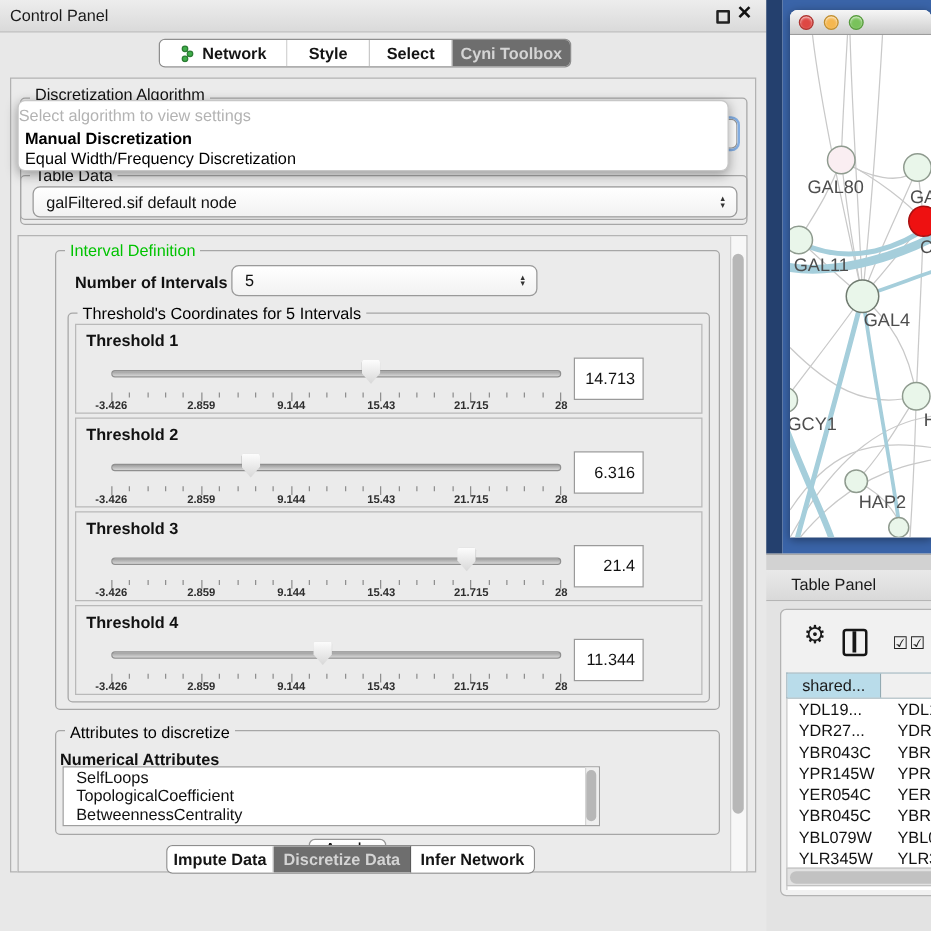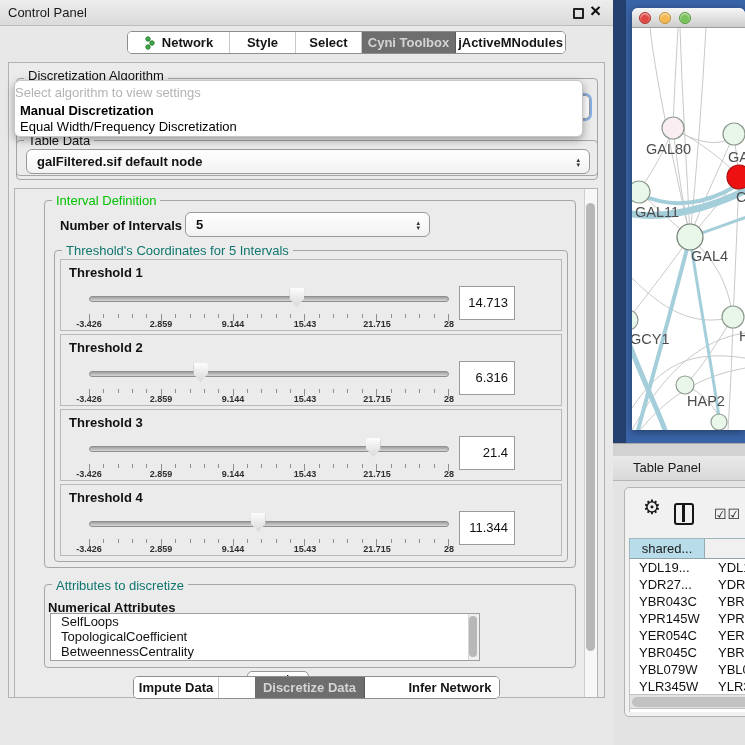--- a/index.html
+++ b/index.html
@@ -18,30 +18,30 @@
 
   
   .segbar { display:flex; height:23px; border:1px solid #8e8e8e; border-radius:5px;
     overflow:hidden; background:#fff; }
   .seg { display:flex; align-items:center; justify-content:center; gap:5px;
     font-size:13px; font-weight:bold; color:#141414; background:#fff;
     border-right:1px solid #c9c9c9; height:100%; }
   .seg:last-child { border-right:none; }
   .seg.selected { background:#6e6e6e; color:#d4d4d4; border-right-color:#5a5a5a; }
   #top-tabs { left:83px; top:31px;margin-left:44px; }
-  #bottom-tabs { left:133px; top:676px;gap:36px; }
+  #bottom-tabs { left:133px; top:676px; }
 
   
   #content-box { left:8px; top:62px; width:597px; height:636px;
     background:#ebebeb; border:1px solid #b2b2b2; }
 
   .groupbox { border:1px solid #a6a6a6; border-radius:4px; }
   .grouplabel { position:absolute; background:#ebebeb; padding:0 4px; font-size:13px; }
   .glabel-green { color:#00c300; }
-  .glabel-blue  { color:#0f766e; }
+  .glabel-blue  { color:#000000; }
   .glabel-black { color:#111; }
 
   
   #algo-group { left:16px; top:78px; width:582px; height:98px; }
   #algo-label { left:24px; top:68px; }
   #algo-combo-ring { left:520px; top:93px; width:72px; height:28px; background:#fff;
     border:2px solid #84aee2; border-radius:7px; box-shadow:inset 0 0 0 1px #9a9a9a; }
 
   
   #algo-popup { left:14px; top:80px; width:569px; height:57px; background:#fff;
@@ -49,21 +49,21 @@
   #popup-prompt { left:0; top:4px; width:100%; text-align:left; font-size:13px; color:#b3b3b3; }
   .popup-option { left:0; width:100%; padding-left:5px; font-size:13px; color:#000; }
   #popup-opt0 { top:22px; font-weight:bold; }
   #popup-opt1 { top:38px; }
 
   
   #tabledata-group { left:16px; top:140px; width:582px; height:40px; }
   #tabledata-label { left:24px; top:133px; }
   .combo { background:linear-gradient(#ffffff,#f2f2f2); border:1px solid #9a9a9a;
     border-radius:6px; display:flex; align-items:center; font-size:13px; color:#111; }
-  .combo .val { padding-left:10px; flex:1;font-weight:bold; }
+  .combo .val { padding-left:10px; flex:1; }
   .stepper { display:flex; flex-direction:column; align-items:center; line-height:5px;
     font-size:7px; color:#333; padding-right:9px; }
   #tabledata-combo { left:26px; top:149px; width:564px; height:25px; }
 
   
   #inner-panel { left:14px; top:188px; width:584px; height:510px;
     background:#ebebeb; border:1px solid #b4b4b4; }
   #inner-sb-track { left:584px; top:189px; width:13px; height:508px; background:#f7f7f7;
     border-left:1px solid #cfcfcf; }
   #inner-sb-thumb { left:586px; top:203px; width:9px; height:448px; background:#b7b7b7; border-radius:4.5px; }
@@ -180,23 +180,20 @@
         <span>Network</span>
       </div>
       <div class="seg" style="width:66px">
         <span>Style</span>
       </div>
       <div class="seg" style="width:66px">
         <span>Select</span>
       </div>
       <div class="seg selected" style="width:94px">
         <span>Cyni Toolbox</span>
-      </div>
-      <div class="seg" style="width:109px">
-        <span>jActiveMNodules</span>
       </div>
     </div>
 
     <div id="content-box" class="abs"></div>
 
     <div id="algo-group" class="groupbox abs"></div>
     <div id="algo-label" class="grouplabel glabel-black abs">Discretization Algorithm</div>
     <div id="algo-combo-ring" class="abs"></div>
 
     <div id="algo-popup" class="abs">

